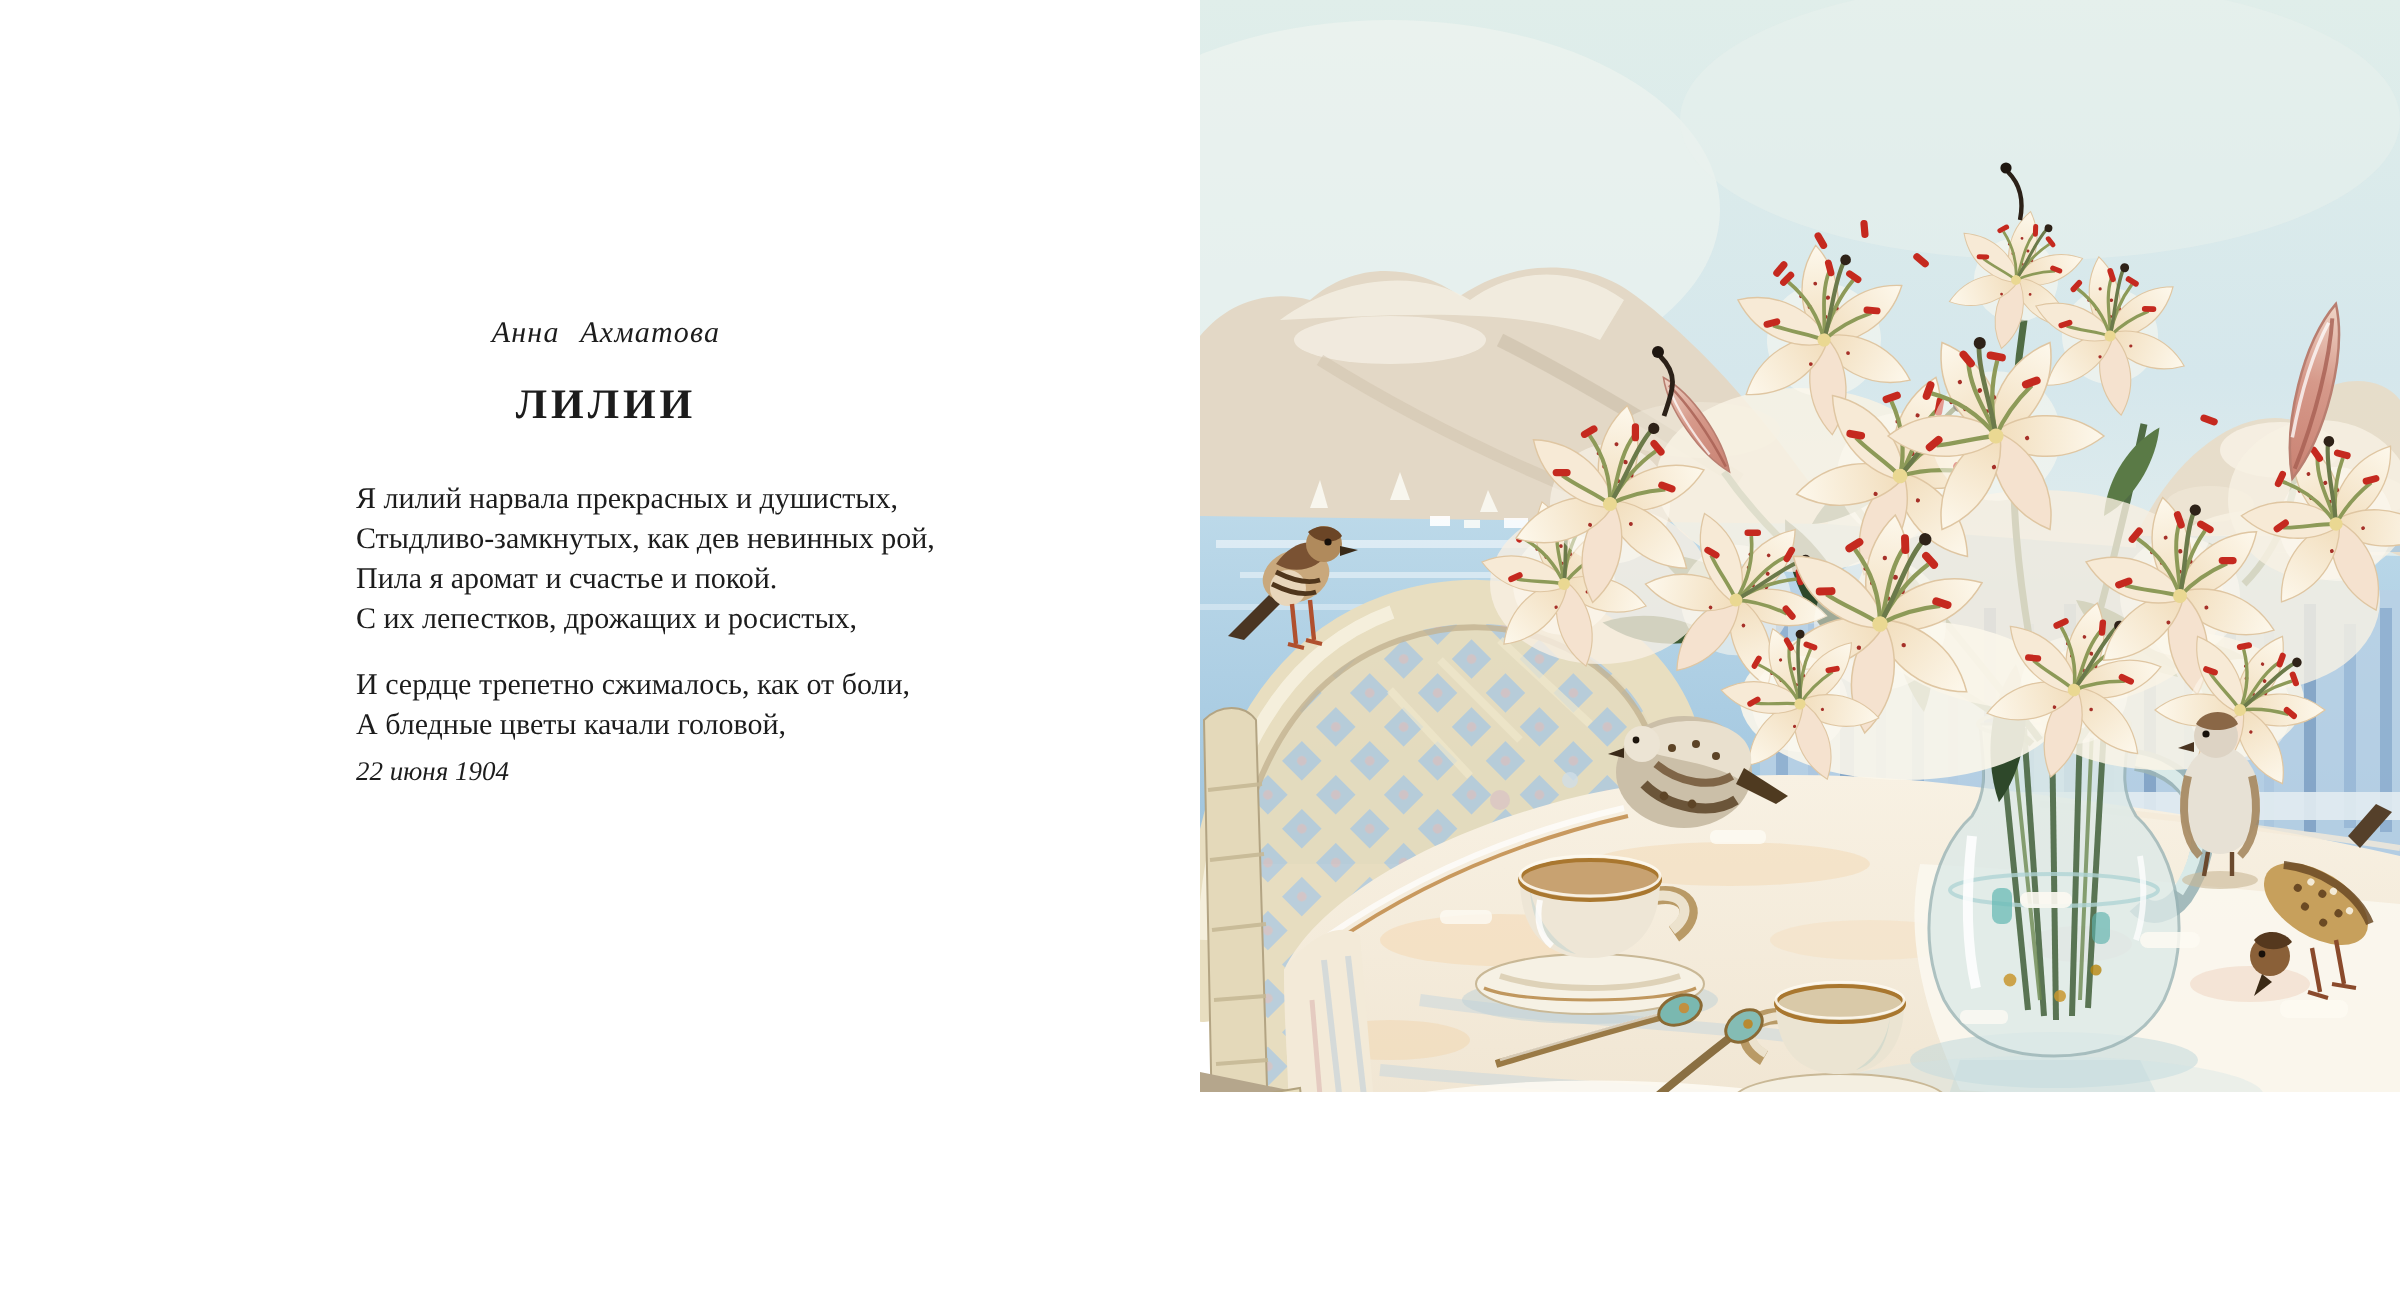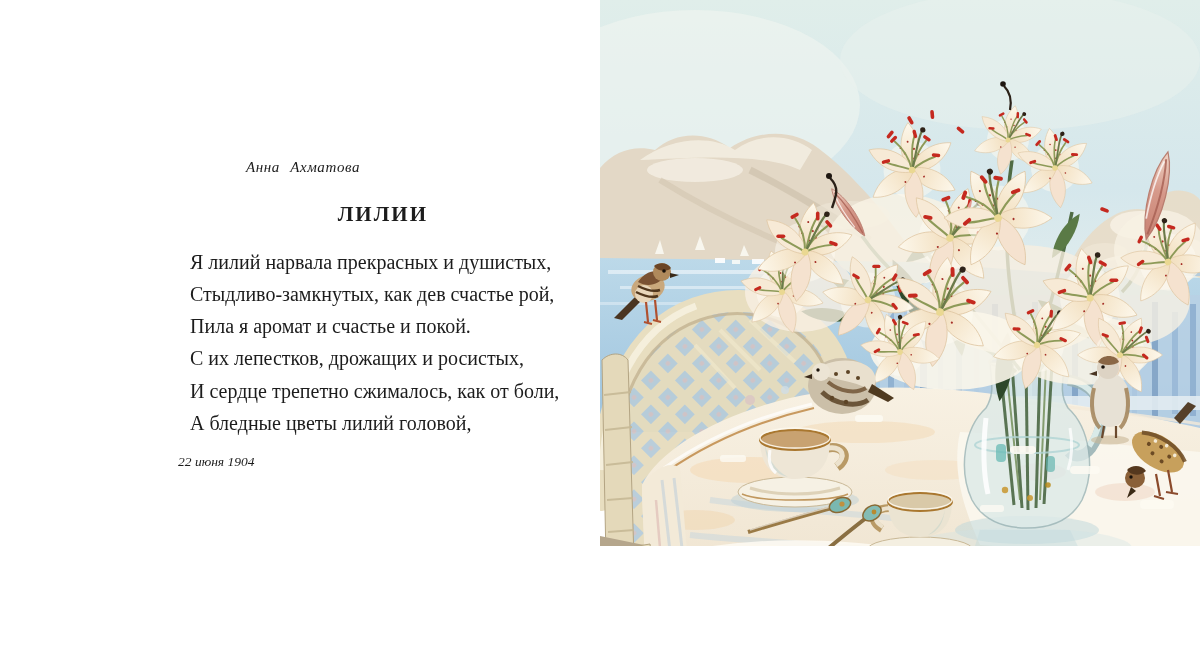--- a/index.html
+++ b/index.html
@@ -2,48 +2,48 @@
 <html><head>
 <meta charset="utf-8">
 <style>
   html,body{margin:0;padding:0;background:#ffffff;}
   .spread{position:relative;width:1200px;height:546px;background:#ffffff;overflow:hidden;
           font-family:"Liberation Serif", serif;color:#1c1c1c;}
   .left-page{position:absolute;left:0;top:0;width:600px;height:658px;background:#ffffff;}
   .text-col{position:absolute;left:178px;top:158px;width:250px;}
   .author{margin:0;text-align:center;font-style:italic;font-size:15px;line-height:19px;
           letter-spacing:.6px;word-spacing:6px;}
-  .title{margin:24px 0 0;text-align:right;font-weight:bold;font-size:21px;line-height:26px;
+  .title{margin:12px 0 0;text-align:center;font-weight:bold;font-size:21px;line-height:26px;
          letter-spacing:2px;}
   .stanza{margin:25px 0 0;}
-  .stanza.second{margin-top:13px;text-align:center;}
-  .line{margin:12px;font-size:20px;line-height:20px;white-space:nowrap;}
-  .poem-date{margin:19px 0 0;font-style:italic;font-size:13.5px;line-height:20px;}
+  .stanza.second{margin-top:13px;}
+  .line{margin:0;font-size:15px;line-height:20px;white-space:nowrap;}
+  .poem-date{margin:3px 0 0;font-style:italic;font-size:13.5px;line-height:20px;}
   .page-number{position:absolute;left:27px;top:611px;font-size:18px;}
   .right-page{position:absolute;left:600px;top:0;width:600px;height:658px;margin:0;}
   .right-page svg{display:block;}
 </style>
 </head>
 <body>
 
 <div class="spread">
 
   <div class="left-page">
     <div class="text-col">
       <p class="author">Анна Ахматова</p>
       <p class="title">ЛИЛИИ</p>
       <div class="stanza">
         <p class="line">Я лилий нарвала прекрасных и душистых,</p>
-        <p class="line">Стыдливо-замкнутых, как дев счастье рой,</p>
+        <p class="line">Стыдливо-замкнутых, как дев невинных рой,</p>
         <p class="line">Пила я аромат и счастье и покой.</p>
         <p class="line">С их лепестков, дрожащих и росистых,</p>
       </div>
       <div class="stanza second">
         <p class="line">И сердце трепетно сжималось, как от боли,</p>
-        <p class="line">А бледные цветы лилий головой,</p>
+        <p class="line">А бледные цветы качали головой,</p>
       </div>
       <p class="poem-date">22 июня 1904</p>
     </div>
     <div class="page-number">12</div>
   </div>
 
   <figure class="right-page">
     <svg width="600" height="658" viewBox="0 0 600 658" xmlns="http://www.w3.org/2000/svg">
       <defs>
         <linearGradient id="skyG" x1="0" y1="0" x2="0" y2="1">

